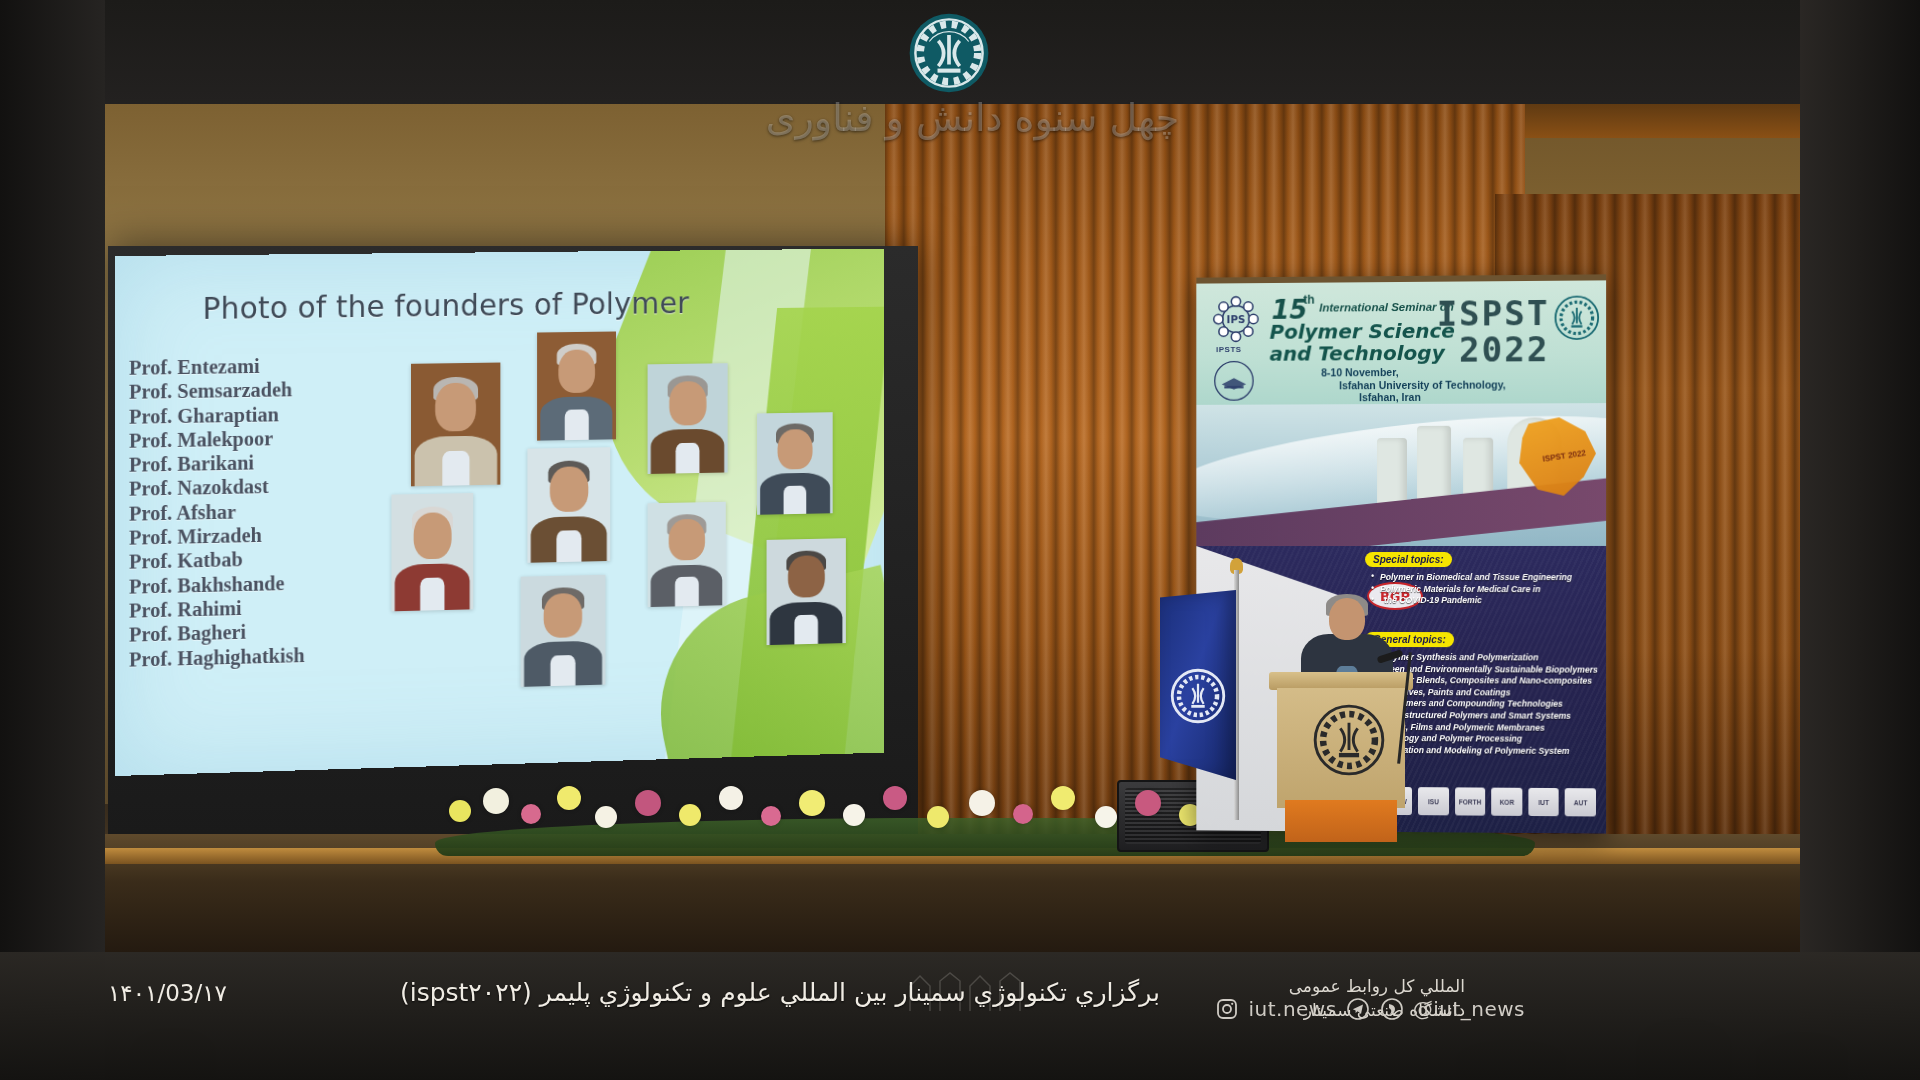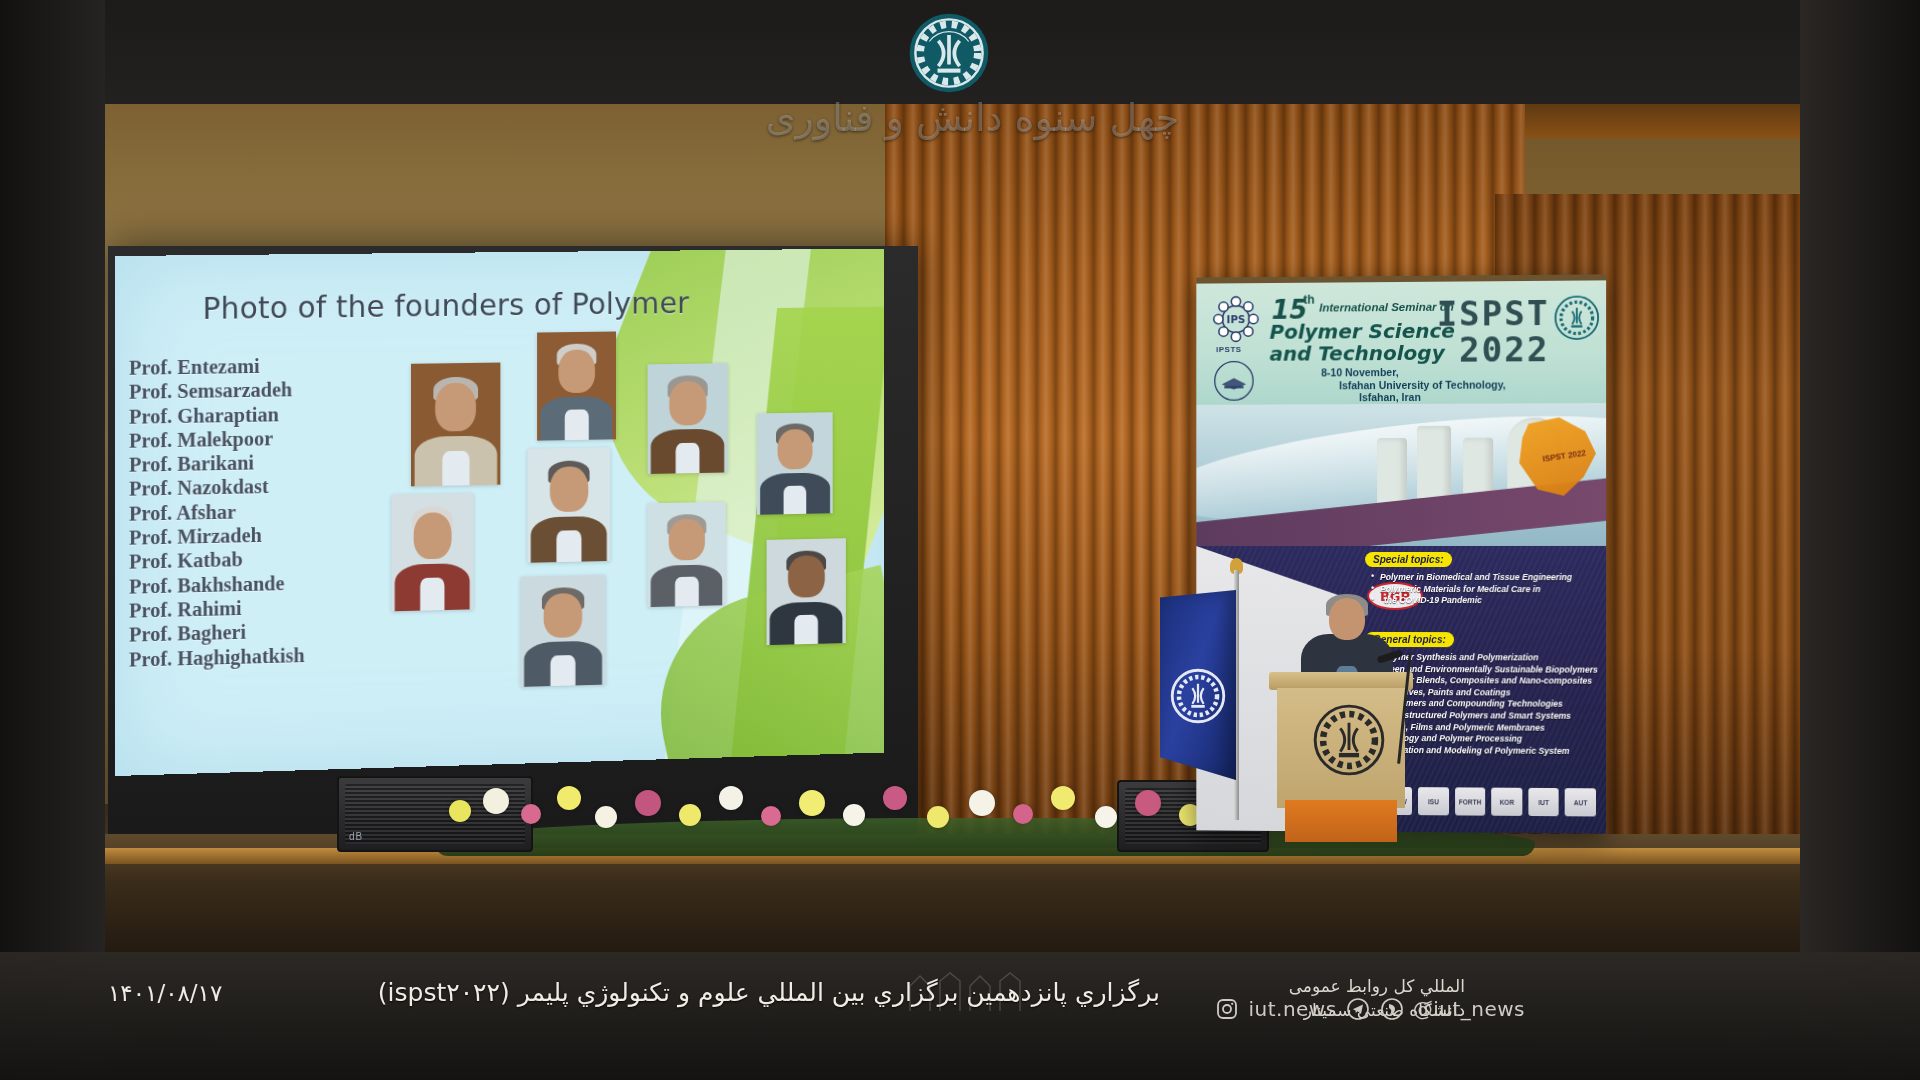--- a/index.html
+++ b/index.html
@@ -778,24 +778,20 @@
       <div class="flower" style="left:492px; top:28px; width:22px; height:22px; background:#eee96c;"></div>
       <div class="flower" style="left:534px; top:12px; width:26px; height:26px; background:#f5f2e7;"></div>
       <div class="flower" style="left:578px; top:26px; width:20px; height:20px; background:#d4648c;"></div>
       <div class="flower" style="left:616px; top:8px;  width:24px; height:24px; background:#f0eb70;"></div>
       <div class="flower" style="left:660px; top:28px; width:22px; height:22px; background:#f6f4ea;"></div>
       <div class="flower" style="left:700px; top:12px; width:26px; height:26px; background:#c8597f;"></div>
       <div class="flower" style="left:744px; top:26px; width:22px; height:22px; background:#efe96e;"></div>
       <div class="flower" style="left:786px; top:10px; width:24px; height:24px; background:#f5f2e6;"></div>
     </div>
 
-    <div class="pa-speaker" style="left:232px; width:196px; height:76px;">
-      <div class="pa-grill"></div>
-      <div class="pa-badge">dB</div>
-    </div>
     <div class="pa-speaker" style="left:1012px; width:152px; height:72px;">
       <div class="pa-grill"></div>
     </div>
   </div>
 
   <div class="outer-dark-top"></div>
   <div class="outer-dark-left"></div>
   <div class="outer-dark-right"></div>
 
   <svg class="iut-logo" viewBox="0 0 100 100">
@@ -809,22 +805,22 @@
     <path d="M26 36 A30 30 0 0 1 74 36" fill="none" stroke="#d9e8ea" stroke-width="1.4"></path>
   </svg>
   <div class="watermark-fa">چهل سنوه دانش و فناوری</div>
 
   <div class="audience" style="left:130px; width:86px; height:52px;"></div>
   <div class="audience" style="left:1636px; width:96px; height:62px;"></div>
   <div class="audience" style="left:1756px; width:92px; height:48px;"></div>
   <div class="audience" style="left:1456px; width:110px; height:40px;"></div>
 
   <div id="footer">
-    <div class="footer-date">۱۴۰۱/۰۸/۱۷</div>
-    <div class="footer-headline">برگزاري پانزدهمين برگزاري بين المللي علوم و تكنولوژي پليمر (ispst۲۰۲۲)</div>
+    <div class="footer-date">۱۴۰۱/03/۱۷</div>
+    <div class="footer-headline">برگزاري تكنولوژي سمينار بين المللي علوم و تكنولوژي پليمر (ispst۲۰۲۲)</div>
 
     <svg class="footer-center-glyph" viewBox="0 0 260 100">
       <g stroke="#cfcbc4" stroke-width="3" fill="none">
         <path d="M20 90 L20 40 L40 20 L60 40 L60 90"></path>
         <path d="M80 90 L80 30 L100 14 L120 30 L120 90"></path>
         <path d="M140 90 L140 40 L160 20 L180 40 L180 90"></path>
         <path d="M200 90 L200 30 L220 14 L240 30 L240 90"></path>
       </g>
     </svg>
 

